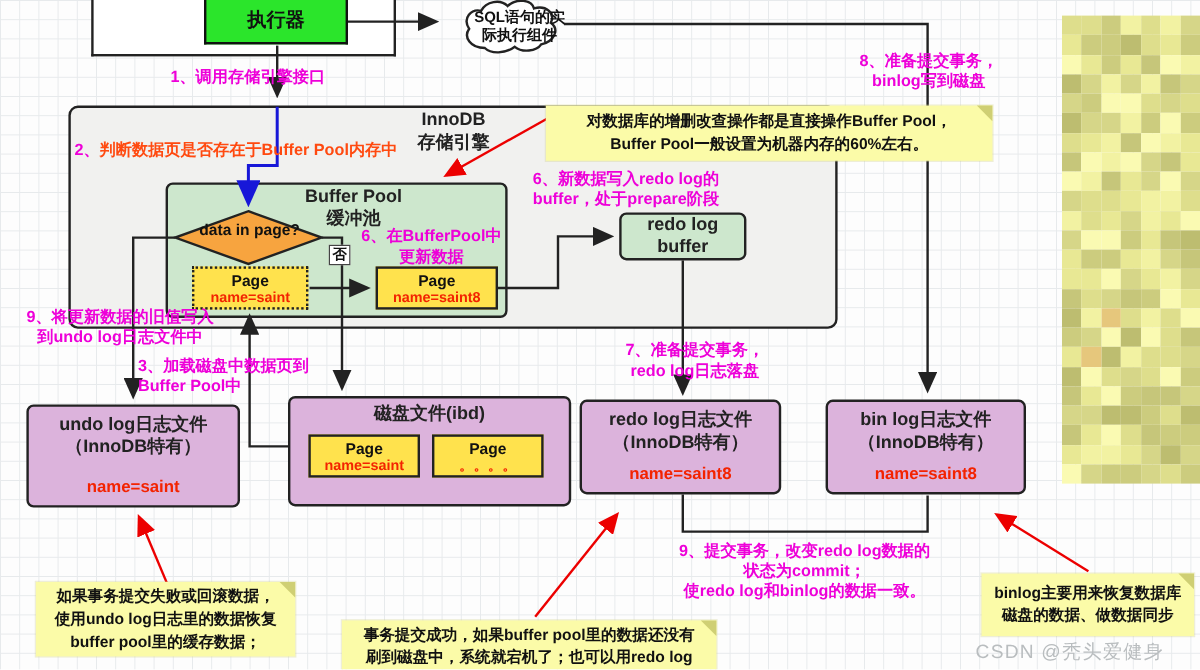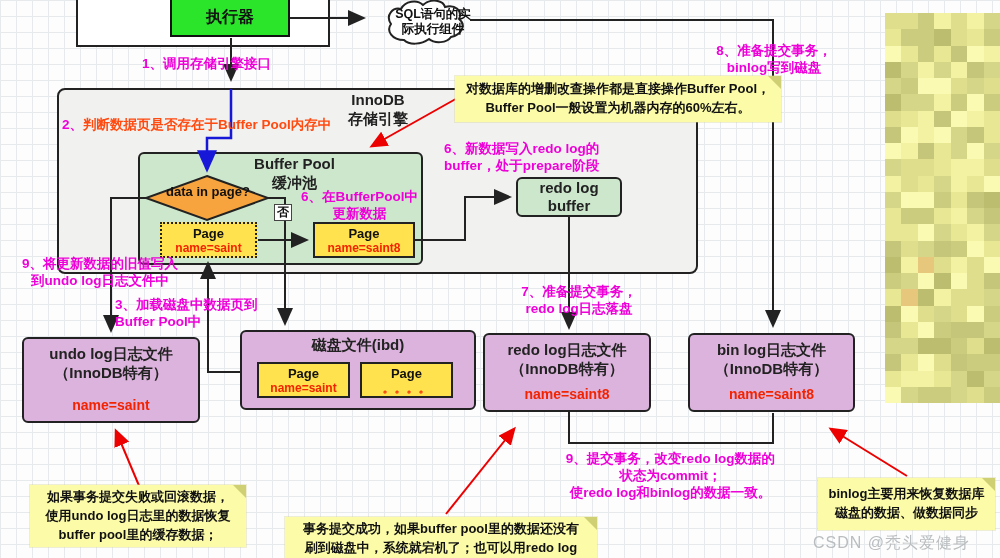--- a/index.html
+++ b/index.html
@@ -36,21 +36,21 @@
   .page .p-t{ font-size:13px; font-weight:600; color:#111; line-height:15px;}
   .page .p-v{ font-size:12px; font-weight:bold; color:#f32300; line-height:14px;}
   .page-old{ left:160px; top:222px; width:97px; height:36px; border:2px dotted #222;}
   .page-new{ left:313px; top:222px; width:102px; height:36px; border:2px solid #222;}
   .redo-buffer{ left:516px; top:177px; width:106px; height:40px; background:#cde7cd;
     border:2px solid #222; border-radius:6px; z-index:2; display:flex; align-items:center; justify-content:center;
     text-align:center; font-size:15px; font-weight:600; color:#222; line-height:18px;}
   .purple{ background:#dcb3dc; border:2px solid #222; border-radius:6px; z-index:2; text-align:center;}
   .purple .t{ font-size:15px; font-weight:600; color:#222; line-height:19px; padding-top:5px;}
   .purple .v{ font-size:14px; font-weight:bold; color:#f32300; position:absolute; left:0; right:0; bottom:8px;}
-  .disk-file{ left:240px; top:330px; width:236px; height:80px;}
+  .disk-file{ left:240px; top:330px; width:236px; height:92px;}
   .disk-file .t{ padding-top:3px;}
   .page-d1{ left:257px; top:362px; width:93px; height:36px; border:2px solid #222;}
   .page-d2{ left:360px; top:362px; width:93px; height:36px; border:2px solid #222;}
   .undo-file{ left:22px; top:337px; width:178px; height:86px;}
   .redo-file{ left:483px; top:333px; width:168px; height:79px;}
   .bin-file{ left:688px; top:333px; width:167px; height:79px;}
   
   .step{ font-size:13.5px; font-weight:bold; color:#ee00d9; z-index:5; line-height:17px;}
   .s1{ left:142px; top:55px; white-space:nowrap;}
   .s2{ left:62px; top:116px; white-space:nowrap;}
@@ -60,21 +60,21 @@
   .s5{ left:292px; top:188px; width:135px; text-align:center;}
   .s6{ left:444px; top:140px; width:170px; text-align:left;}
   .s7{ left:500px; top:283px; width:158px; text-align:center;}
   .s8{ left:710px; top:42px; width:128px; text-align:center;}
   .s9{ left:553px; top:450px; width:235px; text-align:center;}
   
   .note{ background:#fbfba8; color:#111; font-size:13px; font-weight:600; text-align:center;
     line-height:19px; z-index:6; box-shadow:0 0 0 1px rgba(210,210,140,.35);}
   .note .fold{ position:absolute; top:0; right:0; width:0; height:0;
     border-top:13px solid #cfcf74; border-left:13px solid transparent;}
-  .note-top{ left:455px; top:76px; width:326px; height:46px; padding-top:3px;}
+  .note-top{ left:455px; top:88px; width:372px; height:46px; padding-top:3px;}
   .note-bl{ left:30px; top:485px; width:216px; height:62px; padding-top:2px;}
   .note-bm{ left:285px; top:517px; width:312px; height:60px; padding-top:2px;}
   .note-br{ left:818px; top:478px; width:177px; height:52px; padding-top:6px;}
   
   .cloud-text{ left:388px; top:7px; width:90px; text-align:center; font-size:12.5px;
     line-height:15px; font-weight:600; color:#111; z-index:5;}
   .watermark{ left:813px; top:533px; width:190px; font-size:16px; color:#b9bdbf;
     z-index:7; letter-spacing:1px;}
   .mosaic{ left:885px; top:13px; width:115px; height:390px; z-index:4;
     display:grid; grid-template-columns:repeat(7,1fr); grid-auto-rows:16.25px;}

